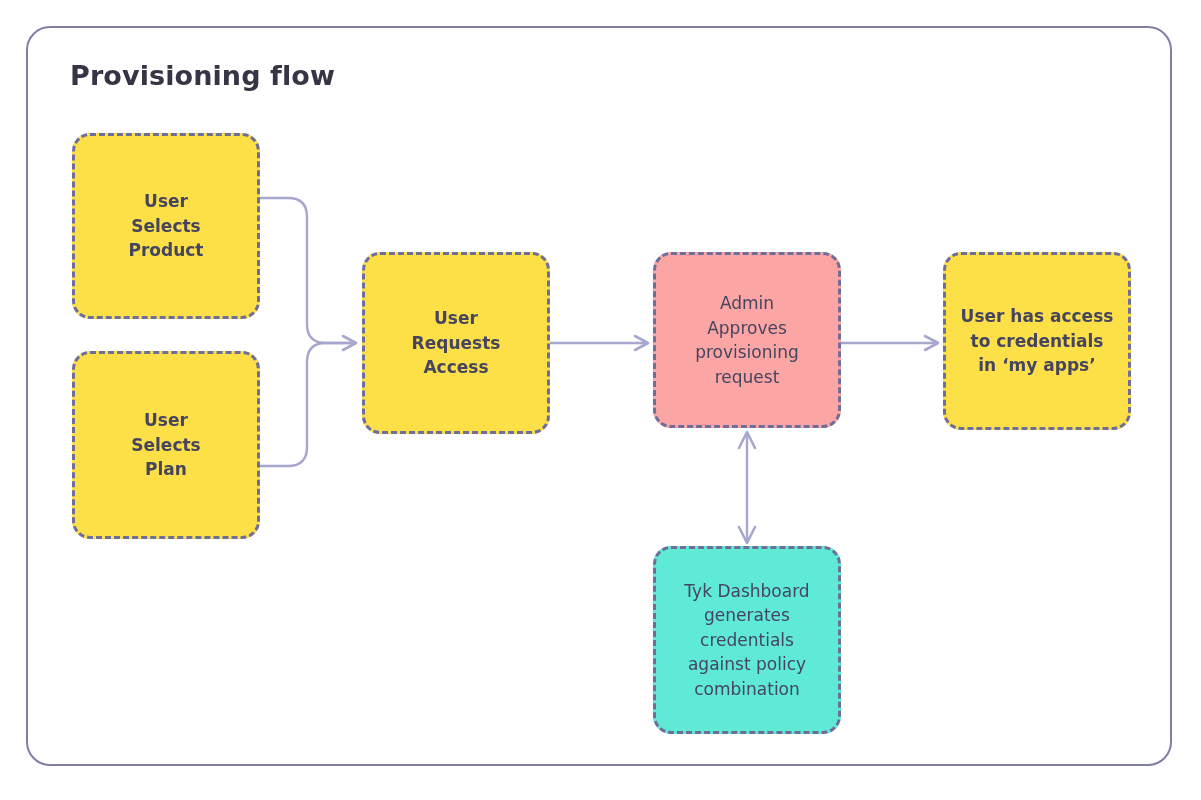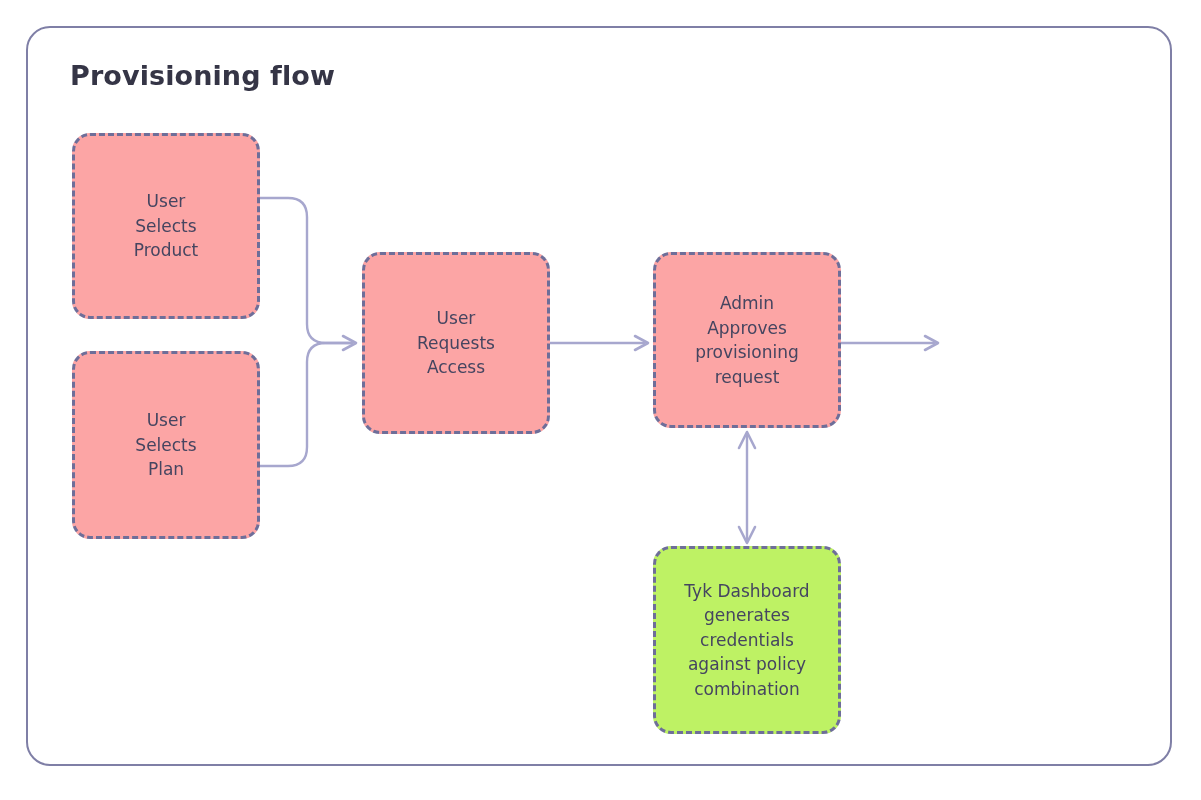--- a/index.html
+++ b/index.html
@@ -55,23 +55,23 @@
     display: flex;
     align-items: center;
     justify-content: center;
     text-align: center;
     color: #454560;
     font-size: 17px;
     line-height: 24.5px;
     padding: 4px 10px;
     white-space: pre-line;
   }
-  .node.lav    { background: #fca5a5; }
+  .node.lav    { background: #fde047; font-weight: bold; }
   .node.yellow { background: #fca5a5; }
-  .node.teal   { background: #bef264; }
+  .node.teal   { background: #5eead4; }
 
   
   #node-user-selects-product { left: 72px;  top: 133px; width: 188px; height: 186px; }
   #node-user-selects-plan    { left: 72px;  top: 351px; width: 188px; height: 188px; }
   #node-user-requests-access { left: 362px; top: 252px; width: 188px; height: 182px; }
   #node-admin-approves       { left: 653px; top: 252px; width: 188px; height: 176px; }
   #node-user-has-access      { left: 943px; top: 252px; width: 188px; height: 178px; }
   #node-tyk-dashboard        { left: 653px; top: 546px; width: 188px; height: 188px; }
 
   
@@ -136,20 +136,23 @@
 
   <div class="node lav" id="node-user-requests-access">User
 Requests
 Access</div>
 
   <div class="node yellow" id="node-admin-approves">Admin
 Approves
 provisioning
 request</div>
 
+  <div class="node lav" id="node-user-has-access">User has access
+to credentials
+in ‘my apps’</div>
 
   <div class="node teal" id="node-tyk-dashboard">Tyk Dashboard
 generates
 credentials
 against policy
 combination</div>
 
 </div>
 
 </body></html>

